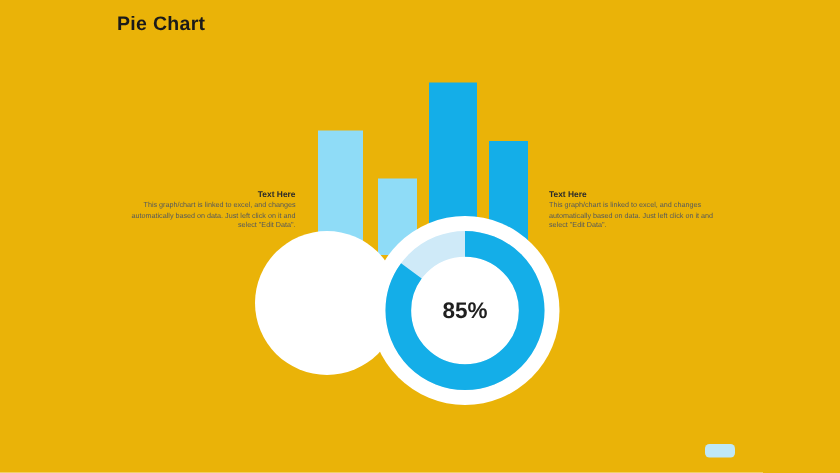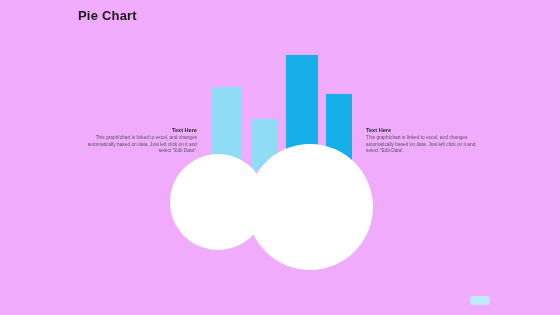--- a/index.html
+++ b/index.html
@@ -14,21 +14,21 @@
     overflow: hidden;
     font-family: "Liberation Sans", sans-serif;
     color: #333333;
   }
 
   #slide {
     position: absolute;
     left: 0; top: 0;
     width: 560px;
     height: 315px;
-    background: #f0abfc;
+    background: #eab308;
   }
 
   
   #page-title {
     position: absolute;
     left: 78px;
     top: 8px;
     font-size: 13px;
     font-weight: bold;
     letter-spacing: 0.2px;
@@ -129,20 +129,27 @@
     <div class="bar" style="left: 12px; width: 30px; height: 82.8px; background: rgb(143, 220, 247);"></div>
     <div class="bar" style="left: 52px; width: 26px; height: 50.6px; background: rgb(143, 220, 247);"></div>
     <div class="bar" style="left: 86px; width: 32px; height: 115px; background: rgb(20, 174, 232);"></div>
     <div class="bar" style="left: 126px; width: 26px; height: 75.9px; background: rgb(20, 174, 232);"></div>
   </div>
 
   <div class="donut-mask" id="mask-small"></div>
   <div class="donut-mask" id="mask-large"></div>
 
 
+  <div class="donut" id="donut-large">
+    <svg viewBox="0 0 100 100" width="114" height="114">
+      <circle cx="50" cy="50" r="39" fill="none" stroke-width="15" stroke="#CFEAF8"></circle>
+      <circle cx="50" cy="50" r="39" fill="none" stroke-width="15" stroke-linecap="butt" transform="rotate(-90 50 50)" stroke="#14AEE8" stroke-dasharray="208.28759293300328 245.04422698000386"></circle>
+    </svg>
+    <div class="donut-label">85%</div>
+  </div>
 
   <div class="text-block" id="text-block-left">
     <div class="th">Text Here</div>
     <div class="body">This graph/chart is linked to excel, and changes automatically based on data. Just left click on it and select "Edit Data".</div>
   </div>
 
   <div class="text-block" id="text-block-right">
     <div class="th">Text Here</div>
     <div class="body">This graph/chart is linked to excel, and changes automatically based on data. Just left click on it and select "Edit Data".</div>
   </div>

